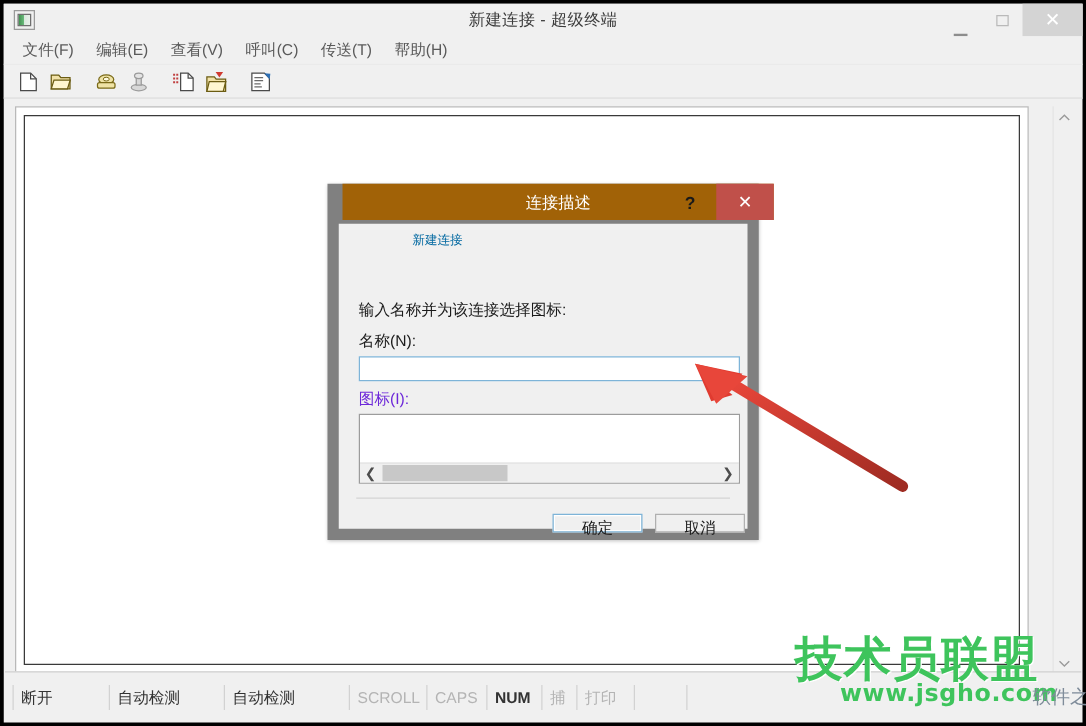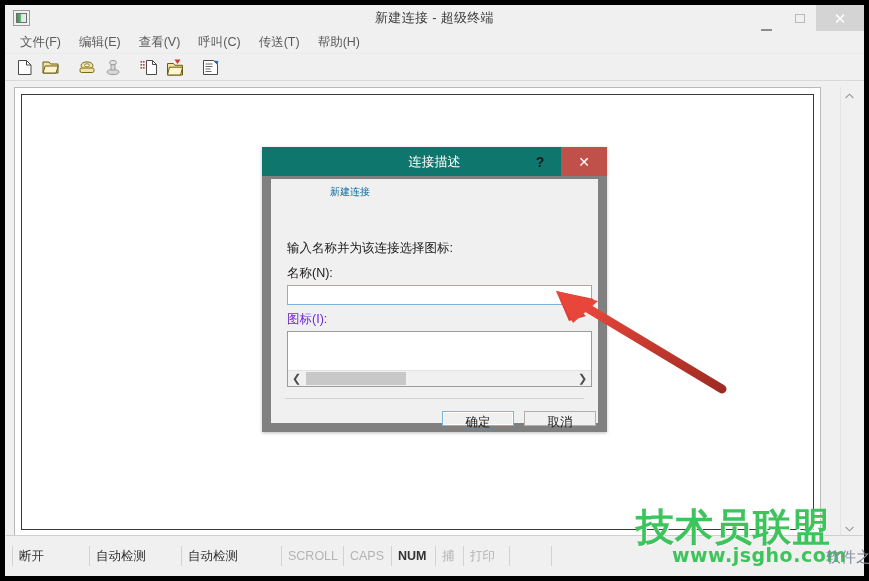--- a/index.html
+++ b/index.html
@@ -7,21 +7,21 @@
     width:869px;height:581px;overflow:hidden;
     font-family:"Liberation Sans","DejaVu Sans",sans-serif;
     background:#ffffff;
     -webkit-font-smoothing:none;
   }
   .app{position:relative;width:869px;height:581px;background:#f0f0f0;}
 
   
   .win-frame{
     position:absolute;left:0;top:0;width:869px;height:581px;
-    background:#f0f0f0;border:5px solid #000000;box-sizing:border-box;
+    background:#f0f0f0;border:3px solid #000000;box-sizing:border-box;
   }
 
   
   .titlebar{
     position:absolute;left:0;top:0;width:100%;height:26px;
     background:#f0f0f0;box-sizing:border-box;
   }
   .win-icon{
     position:absolute;left:8px;top:5px;width:17px;height:16px;
     background:#f0f0f0;border:1px solid #9a9a9a;box-sizing:border-box;
@@ -108,22 +108,22 @@
   .sb-cell.dim{color:#b4b4b4;}
   .sb-cell.first{border-left:1px solid #d2d2d2;margin-left:6px;}
 
   
   .dialog{
     position:absolute;left:262px;top:147px;width:345px;height:285px;
     background:#808080;box-shadow:0 1px 3px rgba(0,0,0,.25);
     box-sizing:border-box;
   }
   .dlg-title{
-    position:absolute;left:0;top:0;width:100%;height:29px;
-    background:#0f766e;
+    position:absolute;left:12px;top:0;width:100%;height:29px;
+    background:#a16207;
   }
   .dlg-title-text{
     position:absolute;left:0;top:0;width:100%;height:29px;line-height:29px;
     text-align:center;font-size:13px;color:#ffffff;
   }
   .dlg-help{
     position:absolute;right:56px;top:0;width:22px;height:29px;
     display:flex;align-items:center;justify-content:center;
     font-size:14px;color:#1a1a1a;font-weight:bold;
   }

